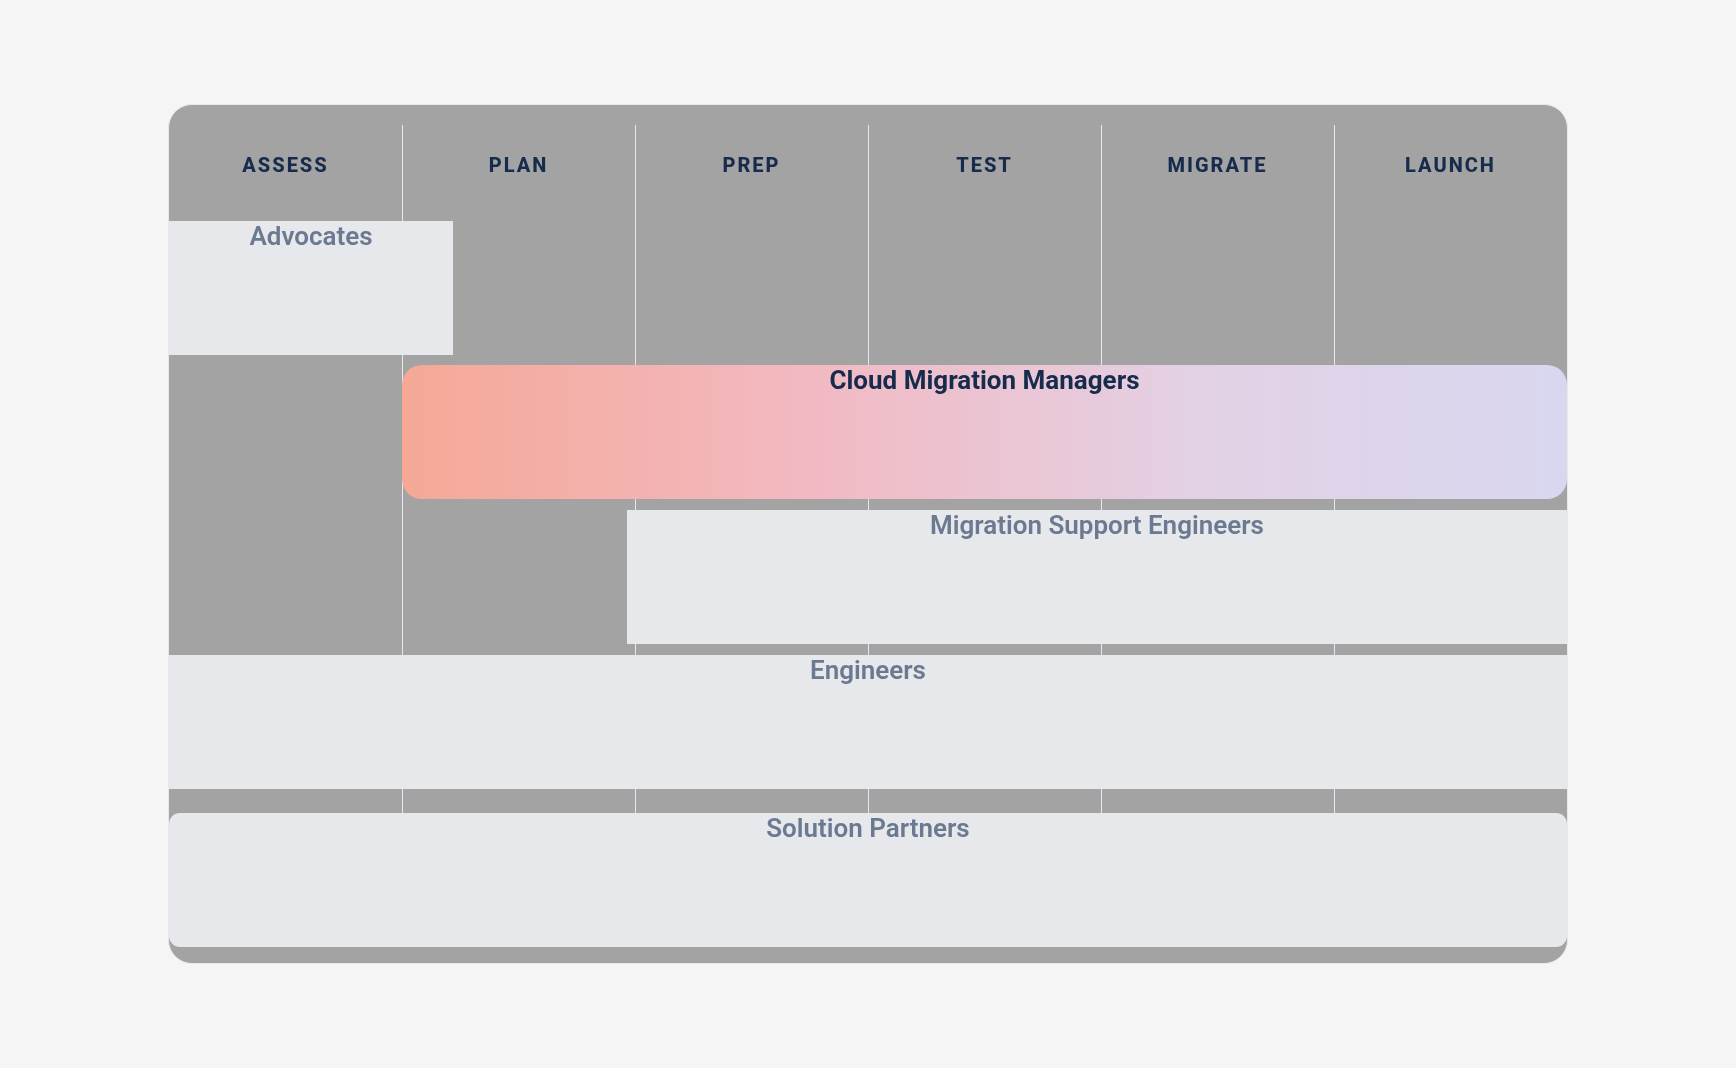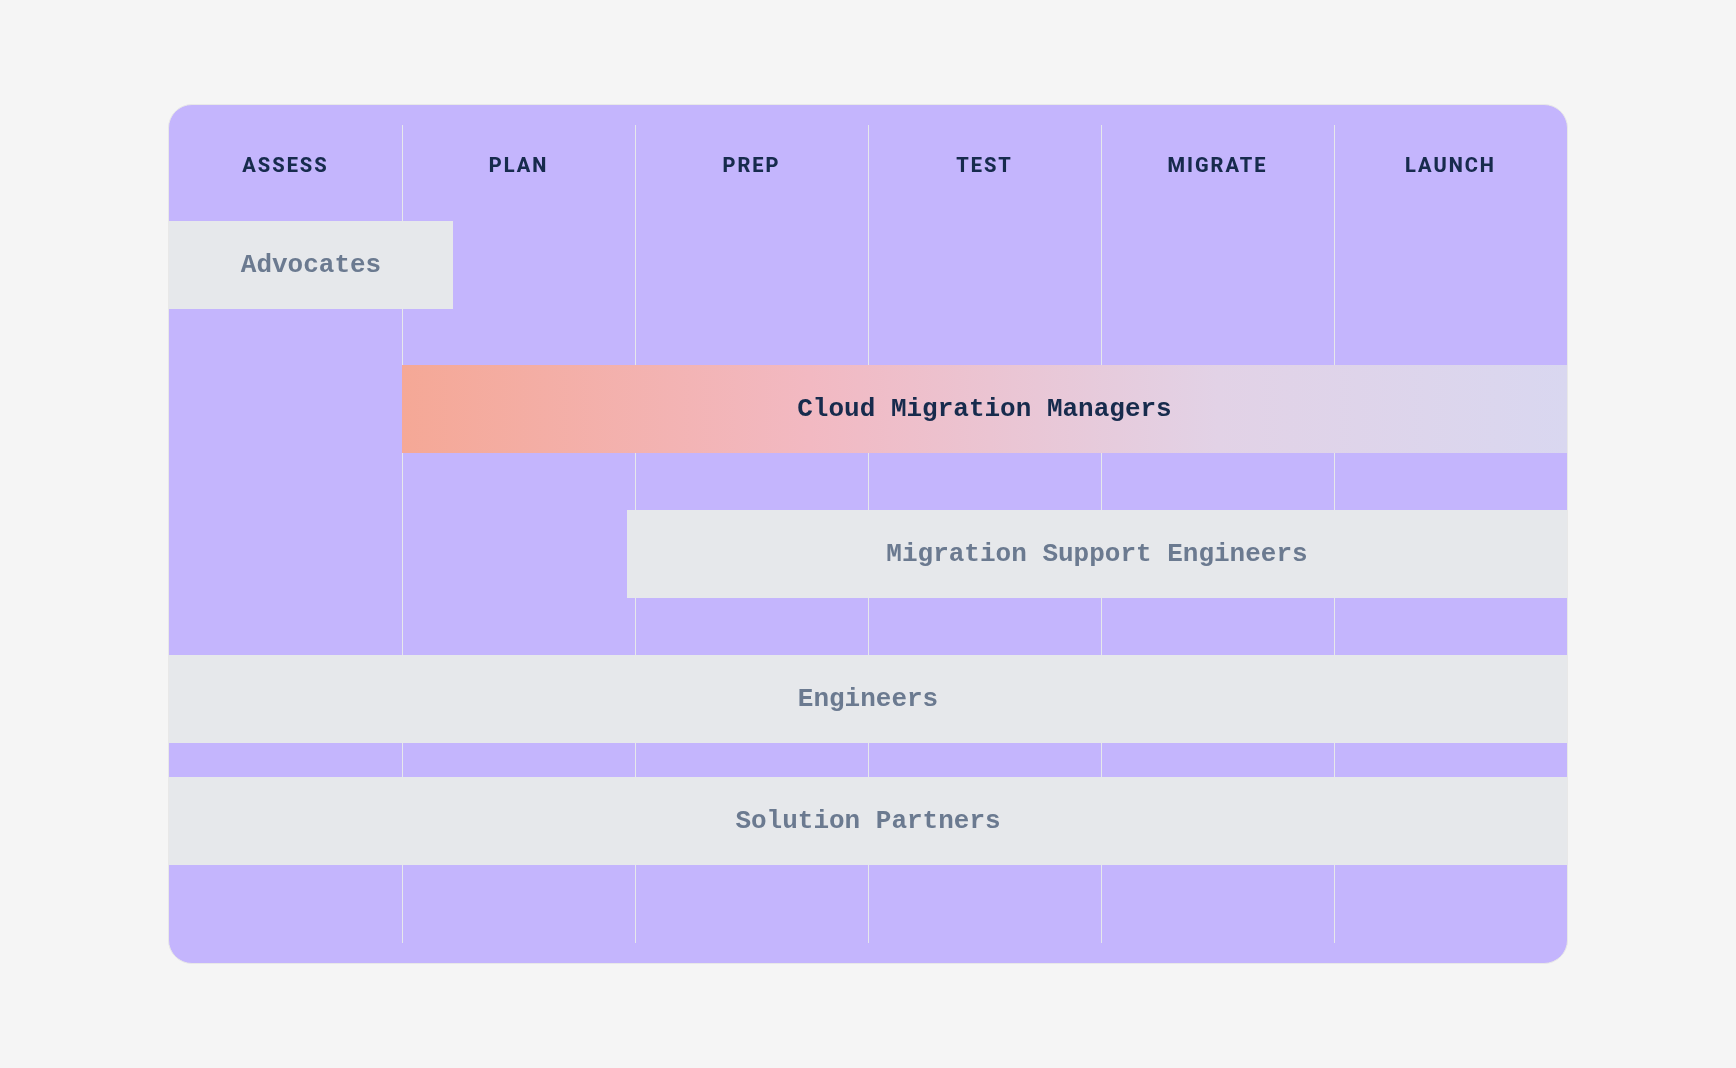--- a/index.html
+++ b/index.html
@@ -11,21 +11,21 @@
       font-family: -apple-system, BlinkMacSystemFont, 'Segoe UI', Roboto, Helvetica, Arial, sans-serif;
       background: #f5f5f5;
       display: flex;
       align-items: center;
       justify-content: center;
       min-height: 100vh;
     }
     .card {
       width: 1400px;
       height: 860px;
-      background: #c4b5fd;
+      background: #a3a3a3;
       border-radius: 24px;
       position: relative;
       overflow: hidden;
       border: 1px solid #e8e8e8;
     }
     .grid {
       position: relative;
       width: 100%;
       height: 100%;
     }
@@ -54,28 +54,27 @@
       text-align: center;
       font-size: 20px;
       font-weight: 800;
       letter-spacing: 2px;
       color: #172b4d;
       text-transform: uppercase;
     }
 
     .bar {
       position: absolute;
-      height: 88px;
+      height: 134px;
       display: flex;
-      align-items: center;
+      align-items: flex-start;
       justify-content: center;
       font-size: 26px;
       font-weight: 600;
       color: #6b7a90;
-      font-family: Liberation Mono, monospace;
     }
     .bar.gray {
       background: #e6e8eb;
     }
     .bar.highlight {
       background: linear-gradient(90deg, #f5a896 0%, #f2b9c2 35%, #e2d2e6 70%, #d9d7f0 100%);
       color: #172b4d;
       font-weight: 700;
     }
 
@@ -83,35 +82,37 @@
       top: 116px;
       left: 0;
       width: 284px;
       justify-content: center;
       padding-left: 0;
     }
     .bar-cmm {
       top: 260px;
       left: 233px;
       right: 0;
+      border-radius: 20px;
     }
     .bar-mse {
       top: 405px;
       left: 458px;
       right: 0;
     }
     .bar-community {
       top: 550px;
       left: 0;
       right: 0;
     }
     .bar-partners {
-      top: 672px;
+      top: 708px;
       left: 0;
       right: 0;
+      border-radius: 11px;
     }
   </style>
 </head>
 <body>
 
 <div class="card">
   <div class="grid">
 
     <div class="col-line l1"></div>
     <div class="col-line l2"></div>

